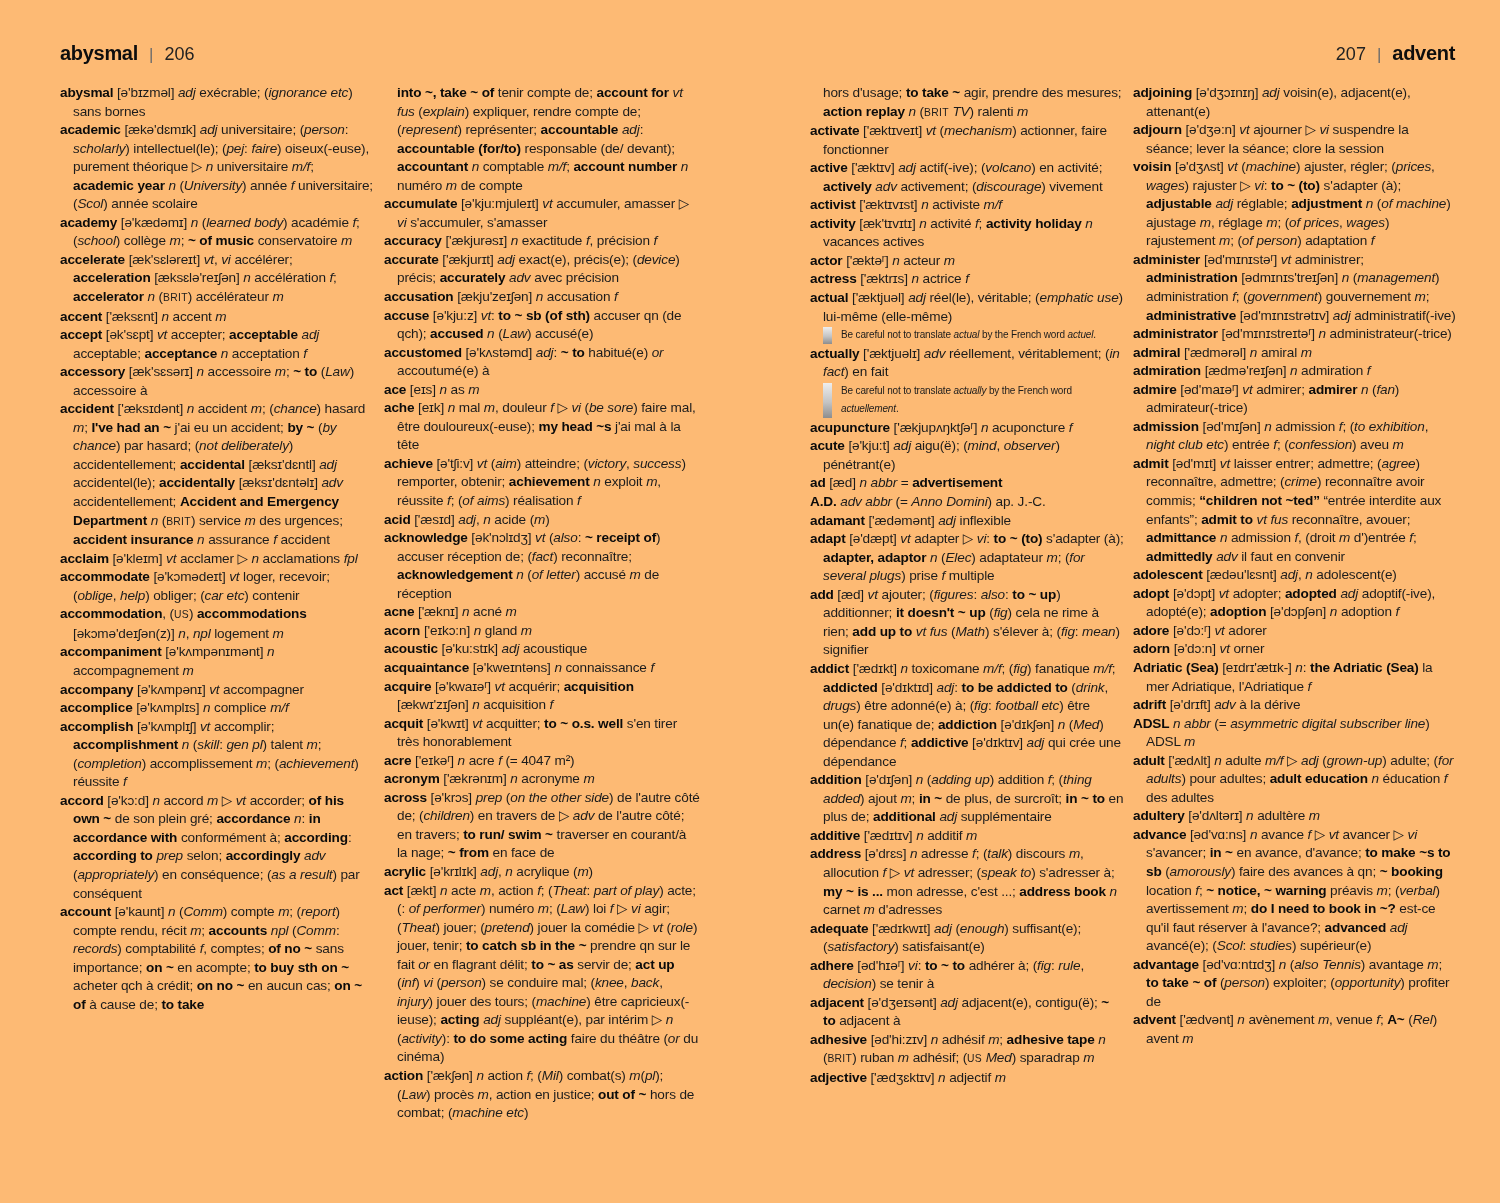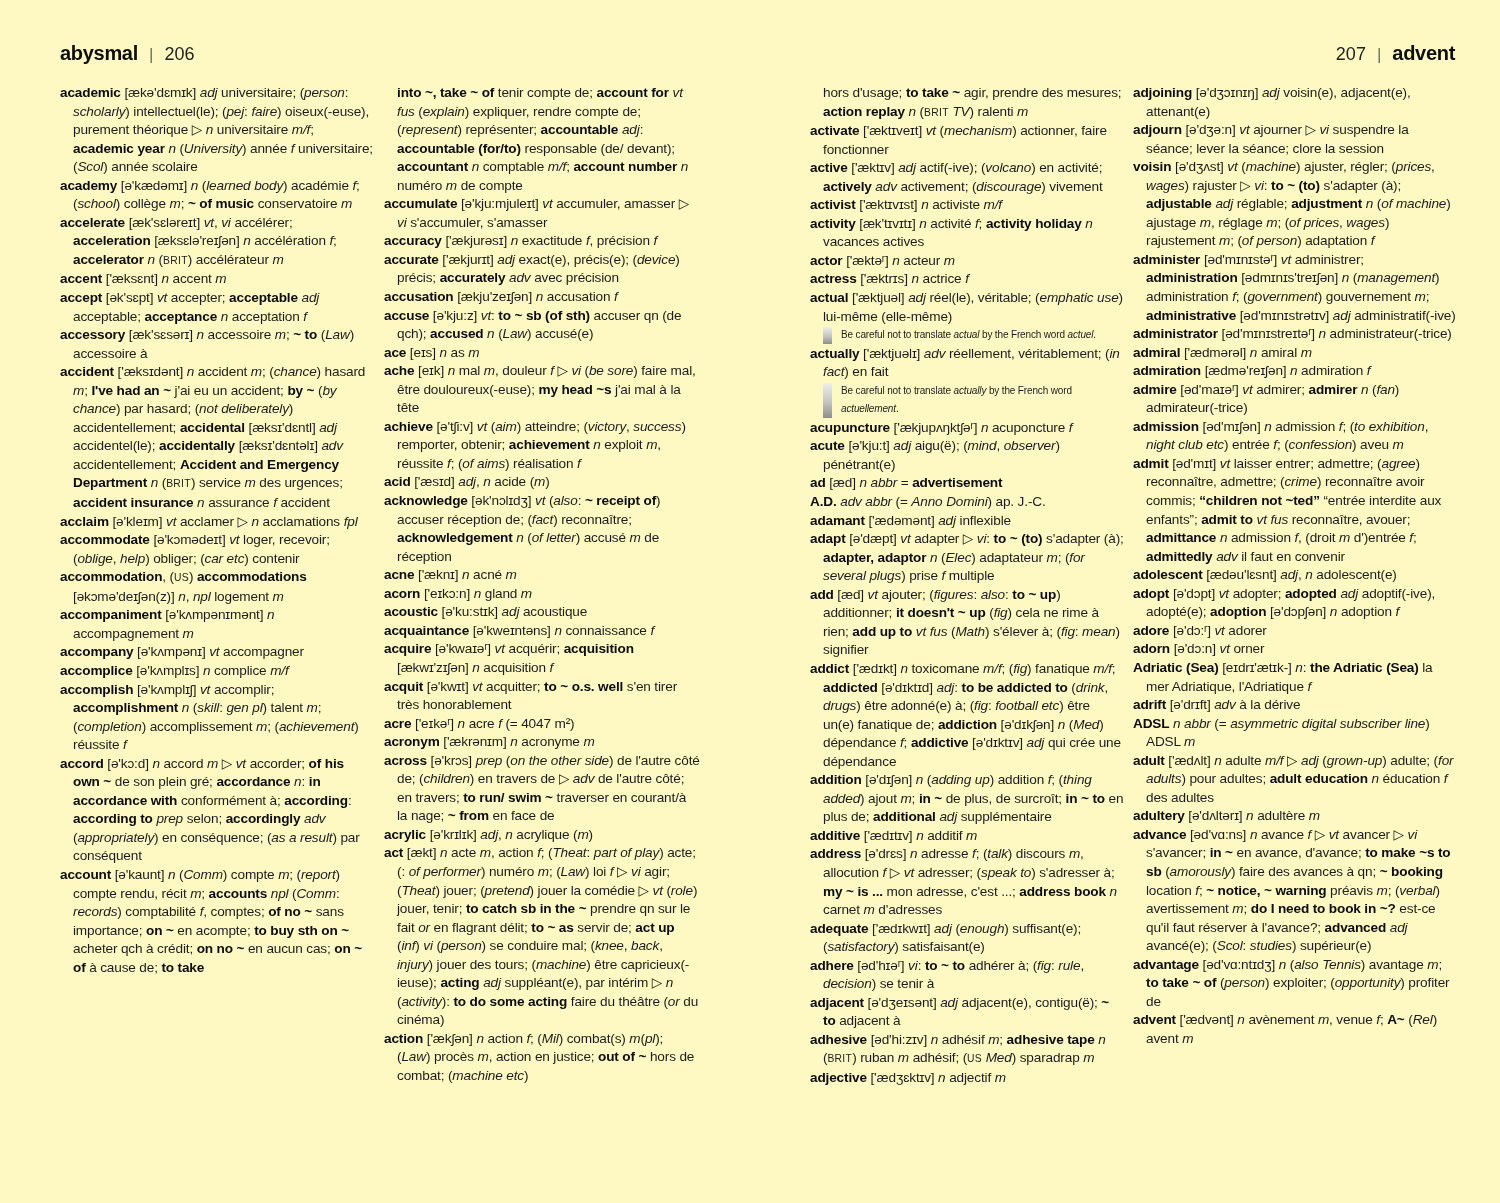--- a/index.html
+++ b/index.html
@@ -1,17 +1,17 @@
 <!DOCTYPE html>
 <html><head>
 <meta charset="utf-8">
 <style>
   html,body{margin:0;padding:0;background:#ffffff;}
   body{width:1500px;height:1203px;font-family:"Liberation Sans","DejaVu Sans",sans-serif;color:#1c1c1c;}
-  .page{position:relative;width:1500px;height:1203px;overflow:hidden;background:#fef9c3;text-decoration:underline;}
+  .page{position:relative;width:1500px;height:1203px;overflow:hidden;background:#fdba74;text-decoration:underline;}
   .hdr{position:absolute;top:42px;font-size:18.5px;white-space:nowrap;}
   .hdr .w{font-weight:bold;color:#0e0e0e;font-size:20px;letter-spacing:-0.3px;}
   .hdr .d{color:#6b6b6b;font-weight:normal;padding:0 11px;font-size:17px;}
   .hdr .p{color:#222222;font-size:18px;}
   #hdr-left{left:60px;}
   #hdr-right{right:45px;text-align:right;margin-left:44px;}
   .col{position:absolute;top:84px;height:1085px;overflow:hidden;}
   #col-1{left:60px;width:313px;}
   #col-2{left:384px;width:316px;}
   #col-3{left:810px;width:314px;}
@@ -28,20 +28,21 @@
 </head>
 <body>
 
 <div class="page">
 
   <div class="hdr" id="hdr-left"><span class="w">abysmal</span><span class="d">|</span><span class="p">206</span></div>
 
   <div class="hdr" id="hdr-right"><span class="p">207</span><span class="d">|</span><span class="w">advent</span></div>
 
   <div class="col" id="col-1">
+      <p class="entry"><b>abysmal</b> [ə'bɪzməl] <i>adj</i> exécrable; (<i>ignorance etc</i>) sans bornes</p>
       <p class="entry"><b>academic</b> [ækə'dɛmɪk] <i>adj</i> universitaire; (<i>person</i>: <i>scholarly</i>) intellectuel(le); (<i>pej</i>: <i>faire</i>) oiseux(-euse), purement théorique ▷ <i>n</i> universitaire <i>m/f</i>; <b>academic year</b> <i>n</i> (<i>University</i>) année <i>f</i> universitaire; (<i>Scol</i>) année scolaire</p>
       <p class="entry"><b>academy</b> [ə'kædəmɪ] <i>n</i> (<i>learned body</i>) académie <i>f</i>; (<i>school</i>) collège <i>m</i>; <b>~ of music</b> conservatoire <i>m</i></p>
       <p class="entry"><b>accelerate</b> [æk'sɛləreɪt] <i>vt</i>, <i>vi</i> accélérer; <b>acceleration</b> [æksɛlə'reɪʃən] <i>n</i> accélération <i>f</i>; <b>accelerator</b> <i>n</i> (<span class="sc">BRIT</span>) accélérateur <i>m</i></p>
       <p class="entry"><b>accent</b> ['æksɛnt] <i>n</i> accent <i>m</i></p>
       <p class="entry"><b>accept</b> [ək'sɛpt] <i>vt</i> accepter; <b>acceptable</b> <i>adj</i> acceptable; <b>acceptance</b> <i>n</i> acceptation <i>f</i></p>
       <p class="entry"><b>accessory</b> [æk'sɛsərɪ] <i>n</i> accessoire <i>m</i>; <b>~ to</b> (<i>Law</i>) accessoire à</p>
       <p class="entry"><b>accident</b> ['æksɪdənt] <i>n</i> accident <i>m</i>; (<i>chance</i>) hasard <i>m</i>; <b>I've had an ~</b> j'ai eu un accident; <b>by ~</b> (<i>by chance</i>) par hasard; (<i>not deliberately</i>) accidentellement; <b>accidental</b> [æksɪ'dɛntl] <i>adj</i> accidentel(le); <b>accidentally</b> [æksɪ'dɛntəlɪ] <i>adv</i> accidentellement; <b>Accident and Emergency Department</b> <i>n</i> (<span class="sc">BRIT</span>) service <i>m</i> des urgences; <b>accident insurance</b> <i>n</i> assurance <i>f</i> accident</p>
       <p class="entry"><b>acclaim</b> [ə'kleɪm] <i>vt</i> acclamer ▷ <i>n</i> acclamations <i>fpl</i></p>
       <p class="entry"><b>accommodate</b> [ə'kɔmədeɪt] <i>vt</i> loger, recevoir; (<i>oblige</i>, <i>help</i>) obliger; (<i>car etc</i>) contenir</p>
       <p class="entry"><b>accommodation</b>, (<span class="sc">US</span>) <b>accommodations</b> [əkɔmə'deɪʃən(z)] <i>n</i>, <i>npl</i> logement <i>m</i></p>
@@ -52,20 +53,21 @@
       <p class="entry"><b>accord</b> [ə'kɔ:d] <i>n</i> accord <i>m</i> ▷ <i>vt</i> accorder; <b>of his own ~</b> de son plein gré; <b>accordance</b> <i>n</i>: <b>in accordance with</b> conformément à; <b>according</b>: <b>according to</b> <i>prep</i> selon; <b>accordingly</b> <i>adv</i> (<i>appropriately</i>) en conséquence; (<i>as a result</i>) par conséquent</p>
       <p class="entry"><b>account</b> [ə'kaunt] <i>n</i> (<i>Comm</i>) compte <i>m</i>; (<i>report</i>) compte rendu, récit <i>m</i>; <b>accounts</b> <i>npl</i> (<i>Comm</i>: <i>records</i>) comptabilité <i>f</i>, comptes; <b>of no ~</b> sans importance; <b>on ~</b> en acompte; <b>to buy sth on ~</b> acheter qch à crédit; <b>on no ~</b> en aucun cas; <b>on ~ of</b> à cause de; <b>to take</b></p>
     </div>
   <div class="col" id="col-2">
       <p class="entry cont"><b>into ~, take ~ of</b> tenir compte de; <b>account for</b> <i>vt fus</i> (<i>explain</i>) expliquer, rendre compte de; (<i>represent</i>) représenter; <b>accountable</b> <i>adj</i>: <b>accountable (for/to)</b> responsable (de/ devant); <b>accountant</b> <i>n</i> comptable <i>m/f</i>; <b>account number</b> <i>n</i> numéro <i>m</i> de compte</p>
       <p class="entry"><b>accumulate</b> [ə'kju:mjuleɪt] <i>vt</i> accumuler, amasser ▷ <i>vi</i> s'accumuler, s'amasser</p>
       <p class="entry"><b>accuracy</b> ['ækjurəsɪ] <i>n</i> exactitude <i>f</i>, précision <i>f</i></p>
       <p class="entry"><b>accurate</b> ['ækjurɪt] <i>adj</i> exact(e), précis(e); (<i>device</i>) précis; <b>accurately</b> <i>adv</i> avec précision</p>
       <p class="entry"><b>accusation</b> [ækju'zeɪʃən] <i>n</i> accusation <i>f</i></p>
       <p class="entry"><b>accuse</b> [ə'kju:z] <i>vt</i>: <b>to ~ sb (of sth)</b> accuser qn (de qch); <b>accused</b> <i>n</i> (<i>Law</i>) accusé(e)</p>
+      <p class="entry"><b>accustomed</b> [ə'kʌstəmd] <i>adj</i>: <b>~ to</b> habitué(e) <i>or</i> accoutumé(e) à</p>
       <p class="entry"><b>ace</b> [eɪs] <i>n</i> as <i>m</i></p>
       <p class="entry"><b>ache</b> [eɪk] <i>n</i> mal <i>m</i>, douleur <i>f</i> ▷ <i>vi</i> (<i>be sore</i>) faire mal, être douloureux(-euse); <b>my head ~s</b> j'ai mal à la tête</p>
       <p class="entry"><b>achieve</b> [ə'tʃi:v] <i>vt</i> (<i>aim</i>) atteindre; (<i>victory</i>, <i>success</i>) remporter, obtenir; <b>achievement</b> <i>n</i> exploit <i>m</i>, réussite <i>f</i>; (<i>of aims</i>) réalisation <i>f</i></p>
       <p class="entry"><b>acid</b> ['æsɪd] <i>adj</i>, <i>n</i> acide (<i>m</i>)</p>
       <p class="entry"><b>acknowledge</b> [ək'nɔlɪdʒ] <i>vt</i> (<i>also</i>: <b>~ receipt of</b>) accuser réception de; (<i>fact</i>) reconnaître; <b>acknowledgement</b> <i>n</i> (<i>of letter</i>) accusé <i>m</i> de réception</p>
       <p class="entry"><b>acne</b> ['æknɪ] <i>n</i> acné <i>m</i></p>
       <p class="entry"><b>acorn</b> ['eɪkɔ:n] <i>n</i> gland <i>m</i></p>
       <p class="entry"><b>acoustic</b> [ə'ku:stɪk] <i>adj</i> acoustique</p>
       <p class="entry"><b>acquaintance</b> [ə'kweɪntəns] <i>n</i> connaissance <i>f</i></p>
       <p class="entry"><b>acquire</b> [ə'kwaɪəʳ] <i>vt</i> acquérir; <b>acquisition</b> [ækwɪ'zɪʃən] <i>n</i> acquisition <i>f</i></p>

